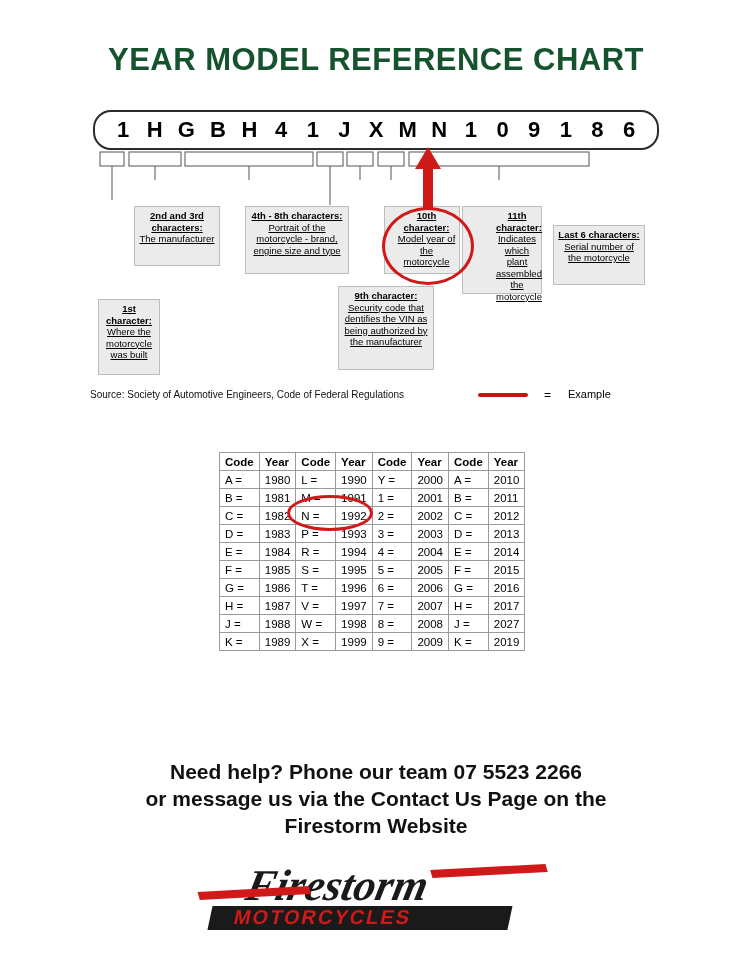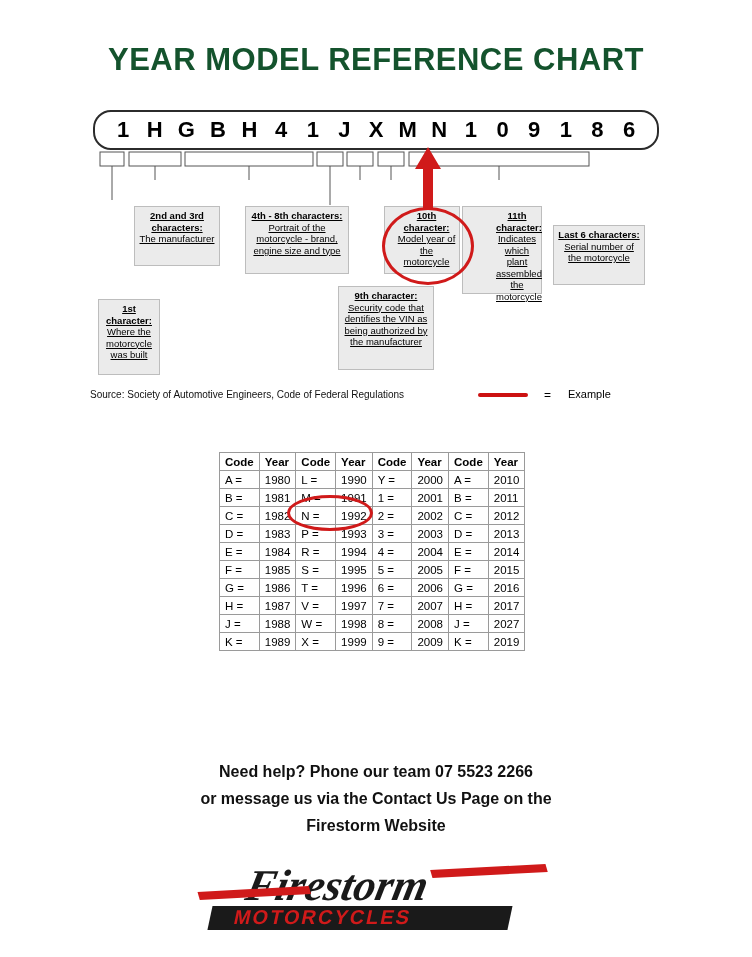--- a/index.html
+++ b/index.html
@@ -141,21 +141,21 @@
   .arrow-svg {
     position: absolute;
     pointer-events: none;
   }
 
   
   .footer-text {
     position: absolute;
     width: 752px;
     text-align: center;
-    font-size: 16px;
+    font-size: 21px;
     font-weight: bold;
     line-height: 27px;
     color: #111;
   }
 
   
   .logo {
     position: absolute;
     left: 196px;
     top: 852px;

